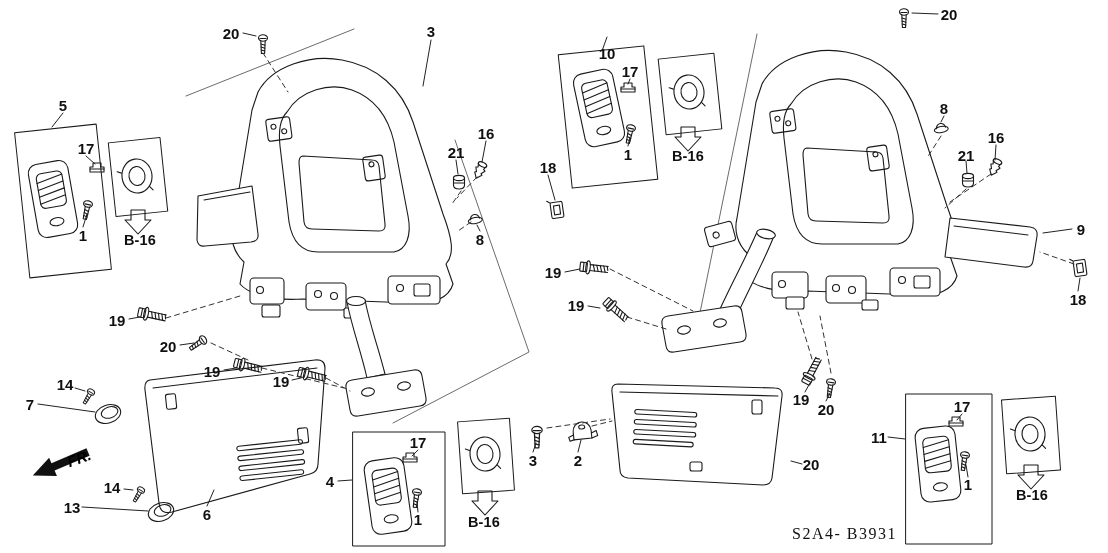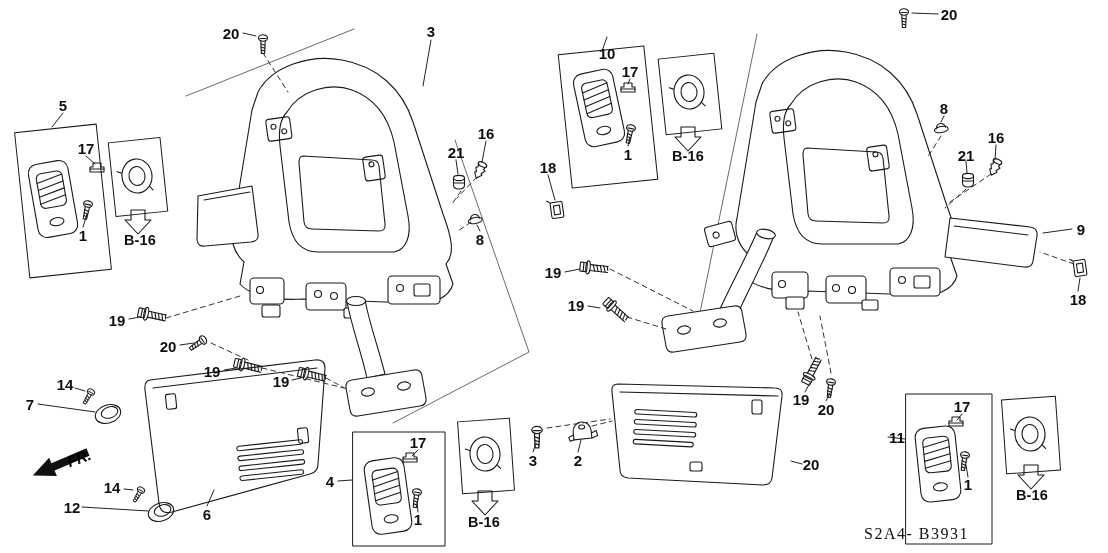--- a/index.html
+++ b/index.html
@@ -16,21 +16,21 @@
   .art .boxes rect{stroke:#1a1a1a;stroke-width:1;}
   .art .leader path{stroke:#222;stroke-width:1;}
   .art .dash path{stroke:#333;stroke-width:1;stroke-dasharray:5 4;}
   .art .solid{fill:#111;stroke:none;}
   
   .callout{position:absolute;transform:translate(-50%,-50%);
            font:700 15px "Liberation Sans",sans-serif;color:#101010;white-space:nowrap;}
   .callout.ref{font-size:14.5px;letter-spacing:.2px;}
   .fr-label{position:absolute;left:79px;top:458px;transform:translate(-50%,-50%) rotate(-20deg);
             font:italic 700 15px "Liberation Sans",sans-serif;color:#000;}
-  .diagram-code{position:absolute;left:864px;top:525px;
+  .diagram-code{position:absolute;left:792px;top:525px;
             font:16px "Liberation Serif",serif;letter-spacing:1.5px;color:#111;}
 </style>
 </head>
 <body>
 
 <div class="stage">
 
 <svg class="art" width="1108" height="553" viewBox="0 0 1108 553">
   <defs>
     <g id="screw">
@@ -367,28 +367,28 @@
       <div class="callout" style="left: 553px; top: 272px;">19</div>
       <div class="callout" style="left: 1078px; top: 299px;">18</div>
       <div class="callout" style="left: 168px; top: 346px;">20</div>
       <div class="callout" style="left: 576px; top: 305px;">19</div>
       <div class="callout" style="left: 212px; top: 371px;">19</div>
       <div class="callout" style="left: 281px; top: 381px;">19</div>
       <div class="callout" style="left: 65px; top: 384px;">14</div>
       <div class="callout" style="left: 30px; top: 404px;">7</div>
       <div class="callout" style="left: 801px; top: 399px;">19</div>
       <div class="callout" style="left: 826px; top: 409px;">20</div>
-      <div class="callout" style="left: 897px; top: 437px; text-align: center;">11</div>
+      <div class="callout" style="left: 879px; top: 437px; text-align: center;">11</div>
       <div class="callout" style="left: 962px; top: 406px;">17</div>
       <div class="callout" style="left: 418px; top: 442px;">17</div>
       <div class="callout" style="left: 533px; top: 460px;">3</div>
       <div class="callout" style="left: 578px; top: 460px;">2</div>
       <div class="callout" style="left: 811px; top: 464px;">20</div>
       <div class="callout" style="left: 112px; top: 487px;">14</div>
-      <div class="callout" style="left: 72px; top: 507px;">12</div>
+      <div class="callout" style="left: 72px; top: 507px;">13</div>
       <div class="callout" style="left: 207px; top: 514px;">6</div>
       <div class="callout" style="left: 330px; top: 481px;">4</div>
       <div class="callout" style="left: 418px; top: 519px;">1</div>
       <div class="callout" style="left: 968px; top: 484px;">1</div>
       <div class="callout ref" style="left: 140px; top: 240px;">B-16</div>
       <div class="callout ref" style="left: 688px; top: 156px;">B-16</div>
       <div class="callout ref" style="left: 484px; top: 522px;">B-16</div>
       <div class="callout ref" style="left: 1032px; top: 495px;">B-16</div>
     </div>
 

